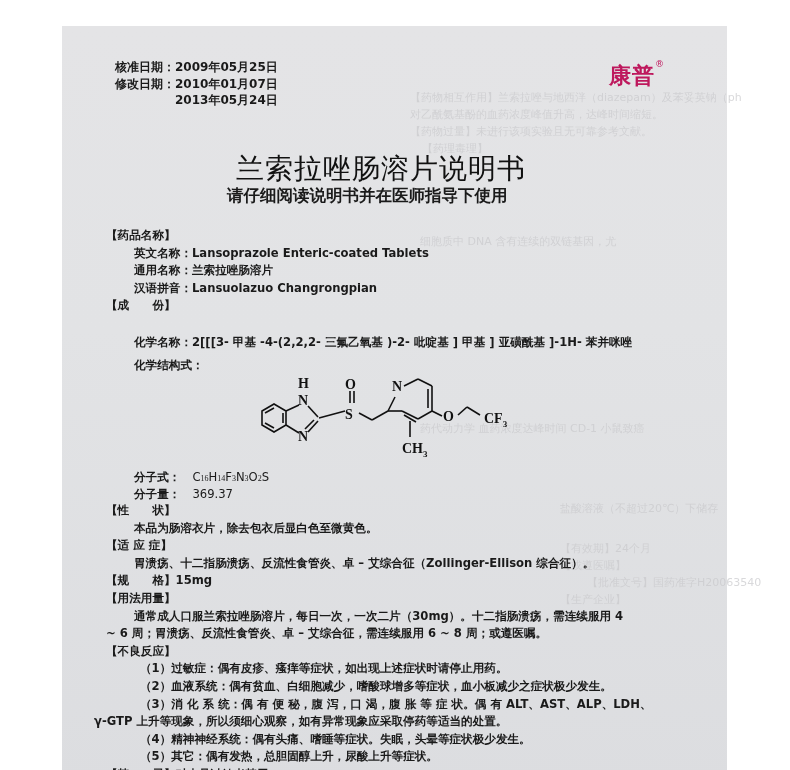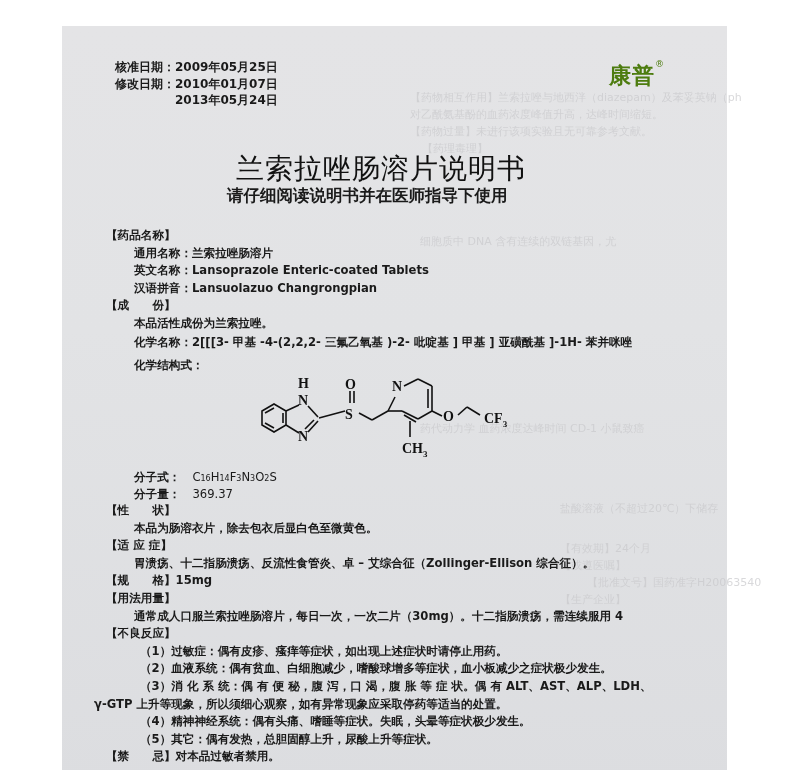--- a/index.html
+++ b/index.html
@@ -10,31 +10,31 @@
     color:#1a1a1a;
   }
   .paper {
     position:absolute; left:62px; top:26px; width:665px; height:760px;
     background:linear-gradient(180deg,#e4e4e6 0%,#e2e3e5 40%,#dcdde0 100%);
   }
   .abs { position:absolute; white-space:nowrap; }
   .dates { left:108px; top:59px; font-size:12px; line-height:16.5px; font-weight:bold;text-align:right; }
   .dates .row { display:flex; }
   .dates .lbl { width:67px; }
-  .logo { left:609px; top:61px; font-size:22px; font-weight:bold; letter-spacing:1px; color:#4d7c0f; }
+  .logo { left:609px; top:61px; font-size:22px; font-weight:bold; letter-spacing:1px; color:#be185d; }
   .logo sup { font-size:9px; font-weight:normal; vertical-align:top; position:relative; top:-2px; }
   .title { left:236px; top:150px; font-size:28px; letter-spacing:1px; color:#111; }
   .subtitle { left:227px; top:185px; font-size:16.5px; font-weight:bold; color:#1a1a1a; }
   .body { font-size:11.6px; line-height:17.6px; }
   .sec { font-weight:normal; }
   .b { font-weight:bold; }
   .ind1 { padding-left:28px; }
   .ind2 { padding-left:34px; }
   .chem { position:absolute; left:252px; top:371px; }
-  .formula sub { font-size:8px; vertical-align:baseline; }
+  .formula sub { font-size:8px; vertical-align:baseline;font-family:Liberation Serif, serif; }
   .bleed { position:absolute; color:#c9c9cc; font-size:11px; line-height:17px; white-space:nowrap; opacity:.7; }
 </style>
 </head>
 <body>
 
 <div class="paper"></div>
 
 <div class="bleed" style="left:410px;top:89px;">【药物相互作用】兰索拉唑与地西泮（diazepam）及苯妥英钠（ph</div>
 <div class="bleed" style="left:410px;top:106px;">对乙酰氨基酚的血药浓度峰值升高，达峰时间缩短。</div>
 <div class="bleed" style="left:410px;top:123px;">【药物过量】未进行该项实验且无可靠参考文献。</div>
@@ -62,25 +62,24 @@
     </div>
 </div>
 
 <div class="abs logo"><span>康普</span><sup>®</sup></div>
 
 <div class="abs title">兰索拉唑肠溶片说明书</div>
 <div class="abs subtitle">请仔细阅读说明书并在医师指导下使用</div>
 
 <div class="abs body" style="left:106px;top:227px;">
   <div class="sec b">【药品名称】</div>
+  <div class="ind1 b">英文名称：Lansoprazole Enteric-coated Tablets</div>
   <div class="ind1 b">通用名称：兰索拉唑肠溶片</div>
-  <div class="ind1 b">英文名称：Lansoprazole Enteric-coated Tablets</div>
   <div class="ind1 b">汉语拼音：Lansuolazuo Changrongpian</div>
   <div class="sec b">【成　　份】</div>
-  <div class="ind1 b">本品活性成份为兰索拉唑。</div>
 </div>
 
 <div class="abs body b" style="left:134px;top:334px;">化学名称：2[[[3- 甲基 -4-(2,2,2- 三氟乙氧基 )-2- 吡啶基 ] 甲基 ] 亚磺酰基 ]-1H- 苯并咪唑</div>
 <div class="abs body b" style="left:134px;top:357px;">化学结构式：</div>
 
 <svg class="chem" width="270" height="92" viewBox="0 0 270 92" font-family="Liberation Serif, serif" font-size="14" font-weight="bold" fill="#111">
   <g stroke="#111" stroke-width="1.6" fill="none">
 
     <polygon points="10,40 22,33 34,40 34,54 22,61 10,54"></polygon>
     <line x1="13" y1="42" x2="22" y2="37"></line>
@@ -138,20 +137,21 @@
 </div>
 
 <div class="abs body" style="left:106px;top:502px;">
   <div class="b">【性　　状】</div>
   <div class="ind1 b">本品为肠溶衣片，除去包衣后显白色至微黄色。</div>
   <div class="b">【适 应 症】</div>
   <div class="ind1 b">胃溃疡、十二指肠溃疡、反流性食管炎、卓 – 艾综合征（Zollinger-Ellison 综合征）。</div>
   <div class="b"><span>【规　　格】</span><span>15mg</span></div>
   <div class="b">【用法用量】</div>
   <div class="ind1 b">通常成人口服兰索拉唑肠溶片，每日一次，一次二片（30mg）。十二指肠溃疡，需连续服用 4</div>
+  <div class="b">~ 6 周；胃溃疡、反流性食管炎、卓 – 艾综合征，需连续服用 6 ~ 8 周；或遵医嘱。</div>
   <div class="b">【不良反应】</div>
   <div class="ind2 b">（1）过敏症：偶有皮疹、瘙痒等症状，如出现上述症状时请停止用药。</div>
   <div class="ind2 b">（2）血液系统：偶有贫血、白细胞减少，嗜酸球增多等症状，血小板减少之症状极少发生。</div>
   <div class="ind2 b">（3）消 化 系 统：偶 有 便 秘，腹 泻，口 渴，腹 胀 等 症 状。偶 有 ALT、AST、ALP、LDH、</div>
   <div class="b" style="margin-left:-12px;">γ-GTP 上升等现象，所以须细心观察，如有异常现象应采取停药等适当的处置。</div>
   <div class="ind2 b">（4）精神神经系统：偶有头痛、嗜睡等症状。失眠，头晕等症状极少发生。</div>
   <div class="ind2 b">（5）其它：偶有发热，总胆固醇上升，尿酸上升等症状。</div>
   <div class="b"><span>【禁　　忌】</span><span>对本品过敏者禁用。</span></div>
 
 </div>

